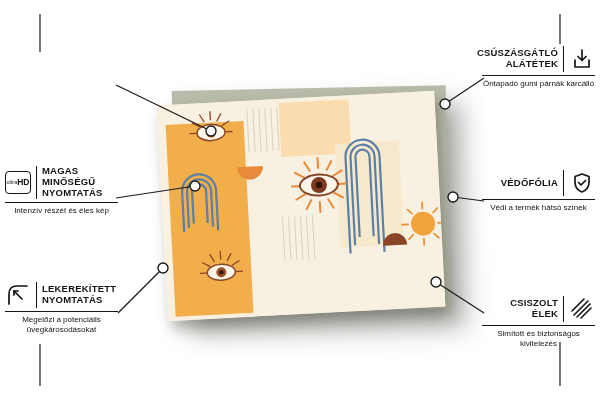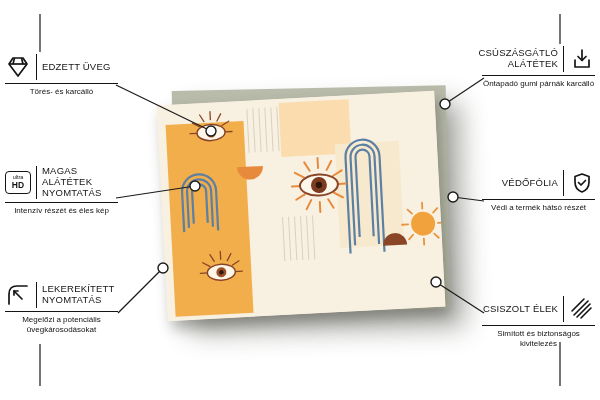--- a/index.html
+++ b/index.html
@@ -20,27 +20,27 @@
   }
   .board svg{display:block;width:100%;height:100%;}
   .overlay{position:absolute;left:0;top:0;z-index:4;pointer-events:none;}
   
   .callout{position:absolute;width:113px;z-index:5;}
   .head{display:flex;align-items:center;gap:5px;min-height:26px;}
   .r .head{justify-content:flex-end;}
   .icon{flex:0 0 auto;width:26px;height:26px;display:flex;align-items:center;justify-content:center;}
   .icon svg{display:block;}
   .vdiv{flex:0 0 auto;width:1px;align-self:stretch;background:#141414;}
-  .title{font-weight:normal;font-size:9.5px;line-height:1.15;letter-spacing:.2px;}
+  .title{font-weight:bold;font-size:9.5px;line-height:1.15;letter-spacing:.2px;}
   .r .title{text-align:right;flex:1;}
   .rule{border-top:1.2px solid #141414;margin-top:3px;}
   .subtitle{font-size:8px;line-height:1.3;text-align:center;margin-top:3px;}
   .uhd{
     width:26px;height:21px;border:1.6px solid #141414;border-radius:4px;
-    display:flex;flex-direction:column;align-items:center;justify-content:center;line-height:1;
+    display:flex;flex-direction:row;align-items:center;justify-content:center;line-height:1;
   }
   .uhd .u{font-size:5.5px;}
   .uhd .h{font-size:8.5px;font-weight:bold;}
   #c1{left:5px;top:54px;}
   #c2{left:5px;top:166px;}
   #c3{left:5px;top:282px;}
   #c4{left:482px;top:46px;}
   #c5{left:482px;top:170px;}
   #c6{left:482px;top:296px;}
 </style>
@@ -148,47 +148,31 @@
     <g fill="#ffffff" stroke="#1a1a1a" stroke-width="1.4">
       <circle cx="211" cy="131" r="5"></circle>
       <circle cx="195" cy="186" r="5"></circle>
       <circle cx="163" cy="268" r="5"></circle>
       <circle cx="445" cy="104" r="5"></circle>
       <circle cx="453" cy="197" r="5"></circle>
       <circle cx="436" cy="282" r="5"></circle>
     </g>
   </svg>
 
-  <div class="callout l" id="c1">
-    <div class="head">
-      <span class="icon">
-        <svg width="24" height="24" viewBox="0 0 24 24" fill="none" stroke="#141414" stroke-width="1.7" stroke-linejoin="round">
-          <path d="M7,3 H17 L21,9 L12,21 L3,9 Z"></path>
-            <path d="M3,9 H21"></path>
-            <path d="M8.5,3 L7,9"></path>
-            <path d="M15.5,3 L17,9"></path>
-        </svg>
-      </span>
-      <span class="vdiv"></span>
-      <span class="title">EDZETT ÜVEG</span>
-    </div>
-    <div class="rule"></div>
-    <div class="subtitle">Törés- és karcálló</div>
-  </div>
 
   <div class="callout l" id="c2">
     <div class="head">
       <span class="icon">
         <span class="uhd">
             <span class="u">ultra</span>
             <span class="h">HD</span>
           </span>
       </span>
       <span class="vdiv"></span>
-      <span class="title">MAGAS ALÁTÉTEK NYOMTATÁS</span>
+      <span class="title">MAGAS MINŐSÉGŰ NYOMTATÁS</span>
     </div>
     <div class="rule"></div>
     <div class="subtitle">Intenzív részét és éles kép</div>
   </div>
 
   <div class="callout l" id="c3">
     <div class="head">
       <span class="icon">
         <svg width="24" height="24" viewBox="0 0 24 24" fill="none" stroke="#141414" stroke-width="1.7" stroke-linecap="round">
           <path d="M3,21 V11 Q3,3 11,3 H21"></path>
@@ -225,21 +209,21 @@
       <span class="title">VÉDŐFÓLIA</span>
       <span class="vdiv"></span>
       <span class="icon">
         <svg width="24" height="24" viewBox="0 0 24 24" fill="none" stroke="#141414" stroke-width="1.7" stroke-linecap="round" stroke-linejoin="round">
           <path d="M12,3 L19,5.5 V11 C19,16 16,19.5 12,21 C8,19.5 5,16 5,11 V5.5 Z"></path>
           <path d="M8.5,11.5 L11,14 L15.5,9.5"></path>
         </svg>
       </span>
     </div>
     <div class="rule"></div>
-    <div class="subtitle">Védi a termék hátsó részét</div>
+    <div class="subtitle">Védi a termék hátsó színek</div>
   </div>
 
   <div class="callout r" id="c6">
     <div class="head">
       <span class="title">CSISZOLT ÉLEK</span>
       <span class="vdiv"></span>
       <span class="icon">
         <svg width="24" height="24" viewBox="0 0 24 24" fill="none" stroke="#141414" stroke-width="1.6" stroke-linecap="round">
           <path d="M2,14 L14,2"></path>
             <path d="M4,18 L18,4"></path>

